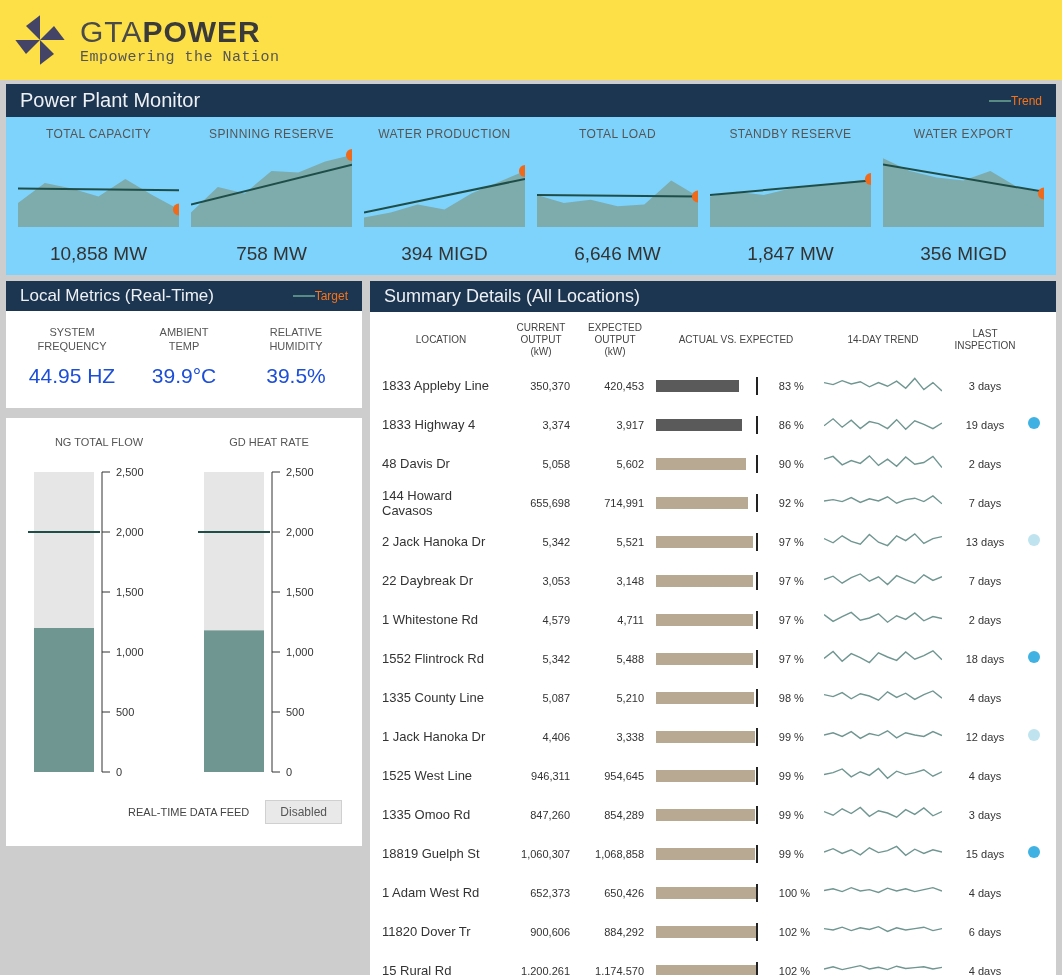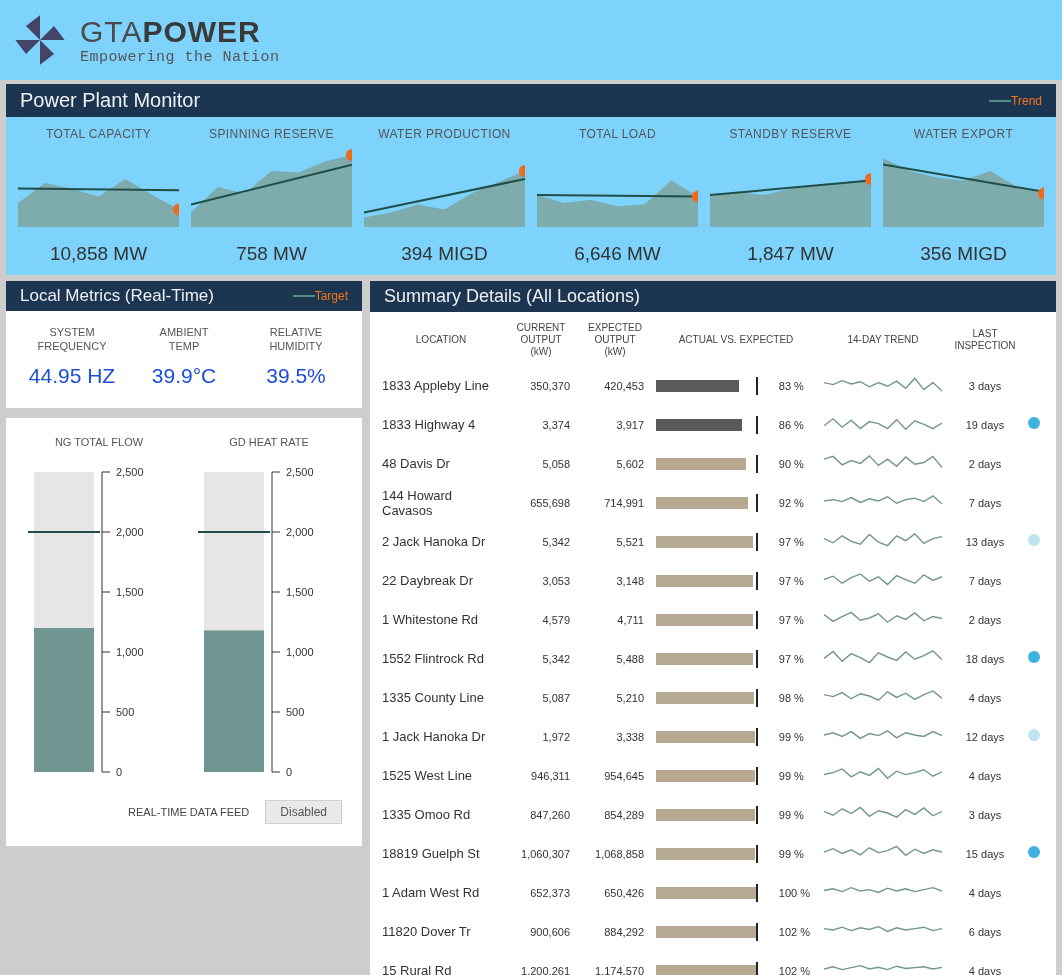--- a/index.html
+++ b/index.html
@@ -8,21 +8,21 @@
   background: #cdcdcd;
   width: 1062px;
   height: 975px;
   overflow: hidden;
   color: #333;
 }
 .header {
   display: flex;
   align-items: center;
   padding: 4px 12px 4px 12px;
-  background: #7dd3fc;
+  background: #fde047;
   height: 80px;
 }
 .logo-icon {
   width: 56px; height: 56px;
 }
 .logo-text { margin-left: 12px; }
 .logo-name { font-size: 30px; font-weight: 300; letter-spacing: 1px; color:#4a4a4a; font-family: "Segoe UI Light","Segoe UI",Arial,sans-serif;}
 .logo-name b { font-weight: 700; color:#3a3a3a;}
 .tagline { font-family: "Courier New", monospace; font-size: 15px; color:#555; letter-spacing:0.5px;}
 .section-bar {
@@ -417,21 +417,21 @@
     <div class="trend-cell">
       <svg viewBox="0 0 118 28" preserveAspectRatio="none">
                 <polyline points="0,12.599999999999998 9.076923076923077,14.56 18.153846153846153,10.64 27.23076923076923,16.799999999999997 36.30769230769231,11.760000000000002 45.38461538461539,14 54.46153846153846,18.200000000000003 63.53846153846154,9.8 72.61538461538461,15.4 81.6923076923077,11.2 90.76923076923077,17.36 99.84615384615384,12.599999999999998 108.92307692307692,8.959999999999997 118,16.240000000000002 " fill="none" stroke="#6f9690" stroke-width="1.4"></polyline>
               </svg>
     </div>
     <div class="insp">4 days</div>
     <div></div>
           </div>
           <div class="summary-row">
     <div class="loc">1 Jack Hanoka Dr</div>
-    <div class="num">1,972</div>
+    <div class="num">4,406</div>
     <div class="num">3,338</div>
     <div class="pct-cell">
       <div class="pct-bar-wrap">
         <div class="pct-bar " style="width:99px"></div>
         <div class="pct-mark" style="left:100px"></div>
       </div>
       <div class="pct-text">99 %</div>
     </div>
     <div class="trend-cell">
       <svg viewBox="0 0 118 28" preserveAspectRatio="none">

